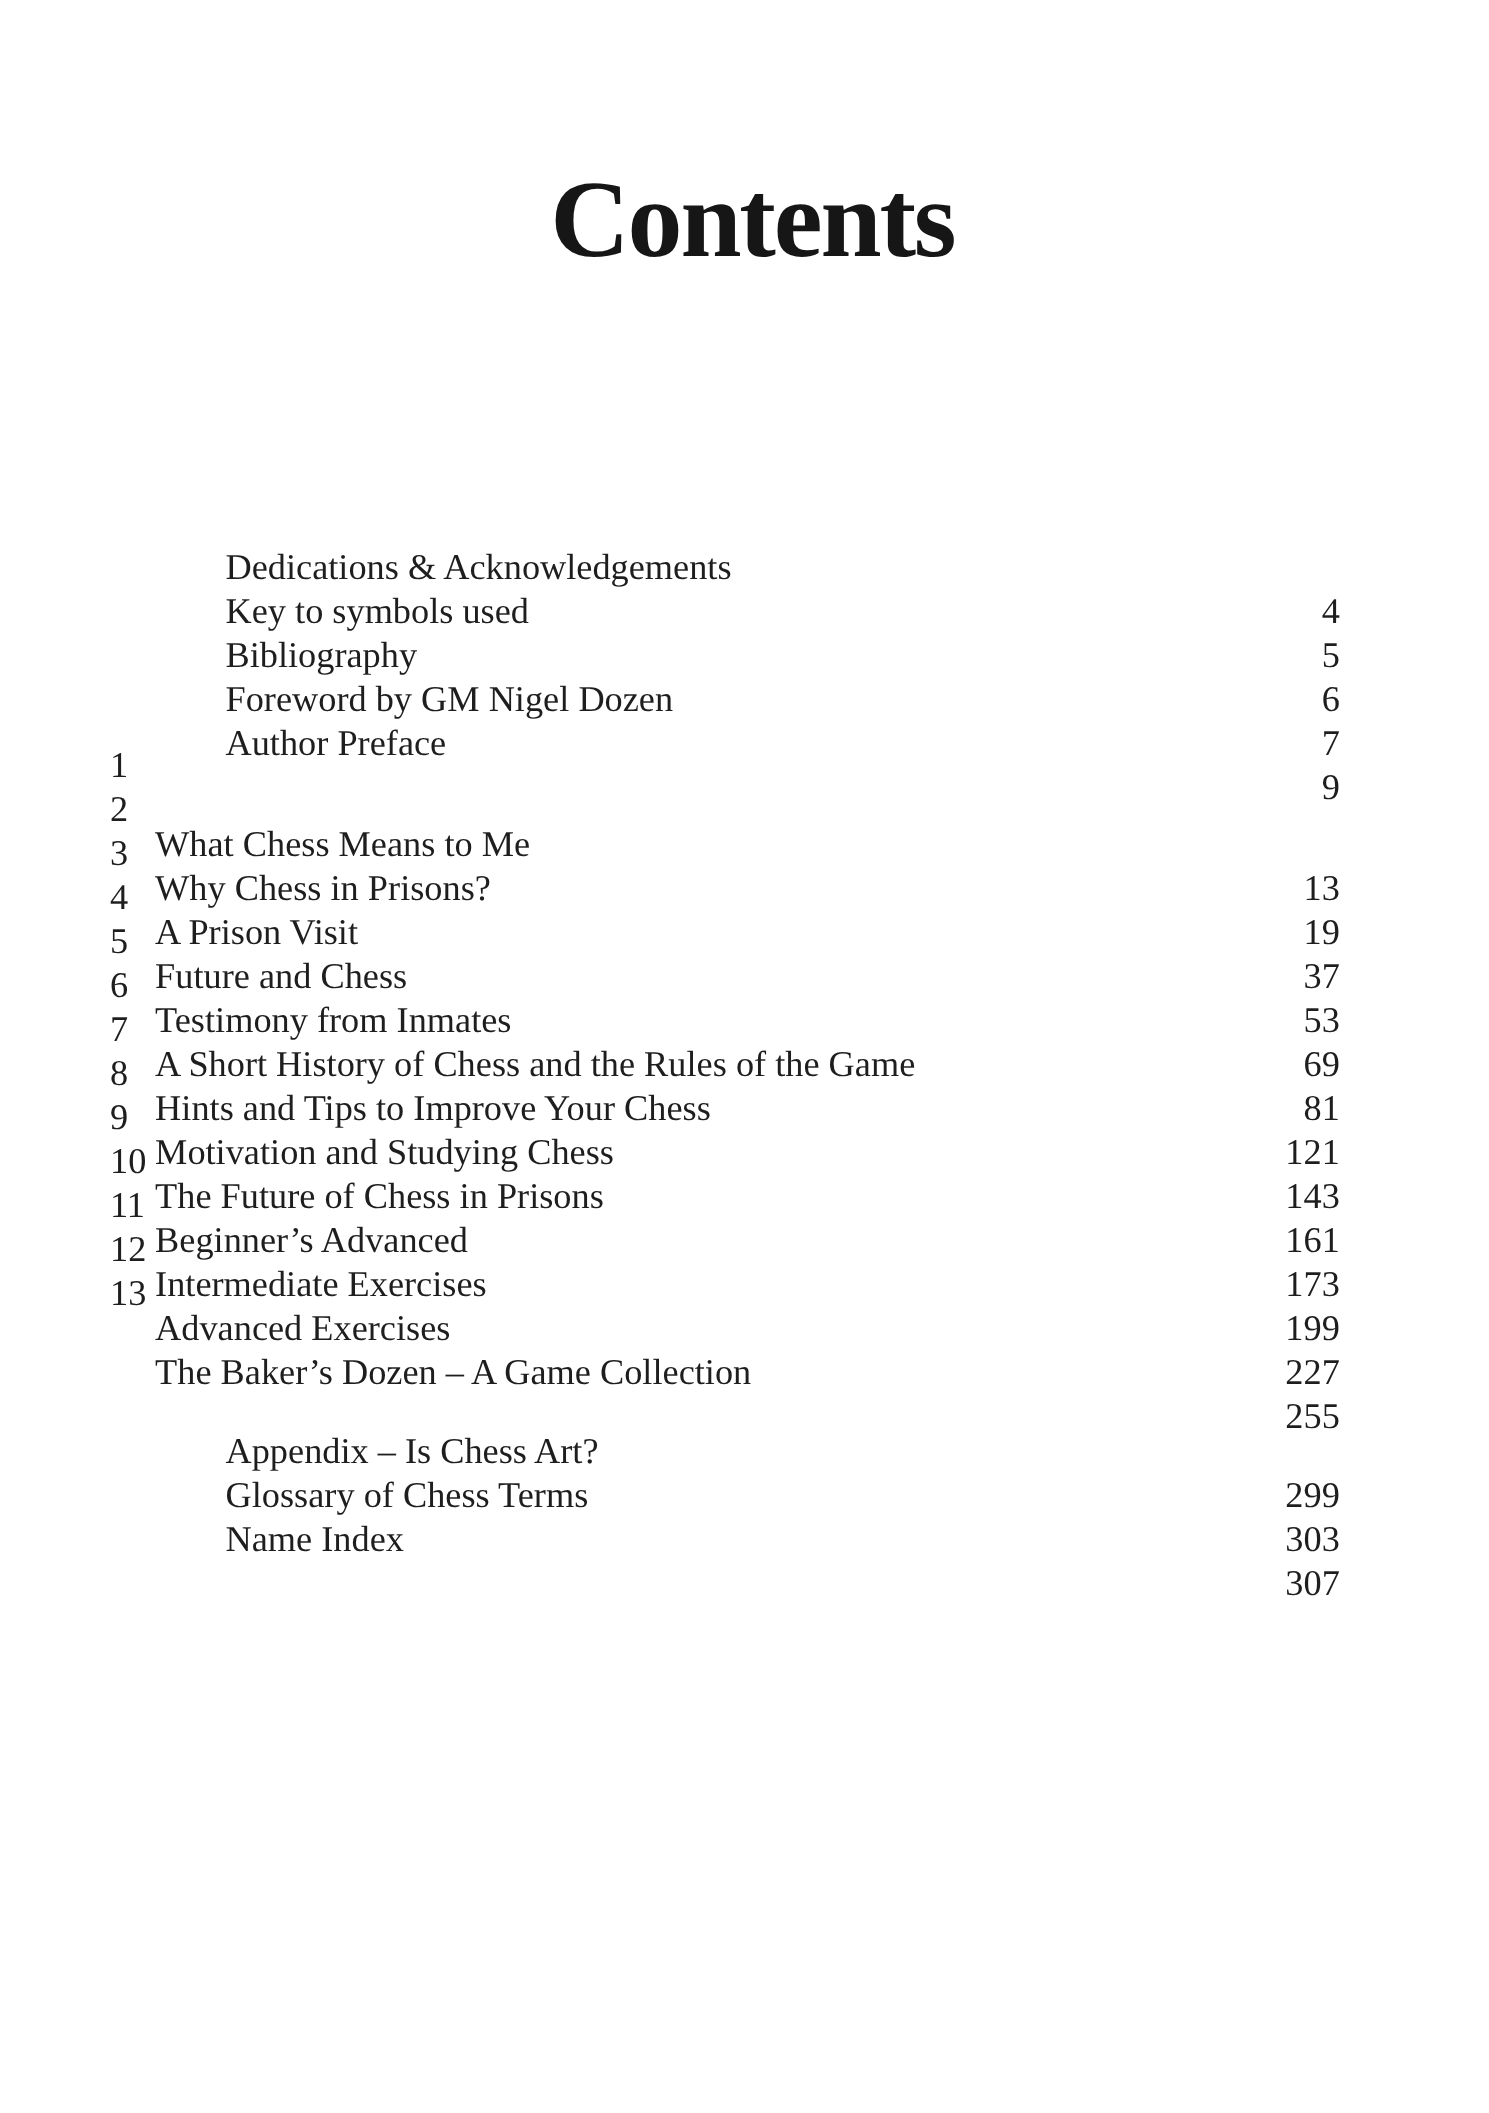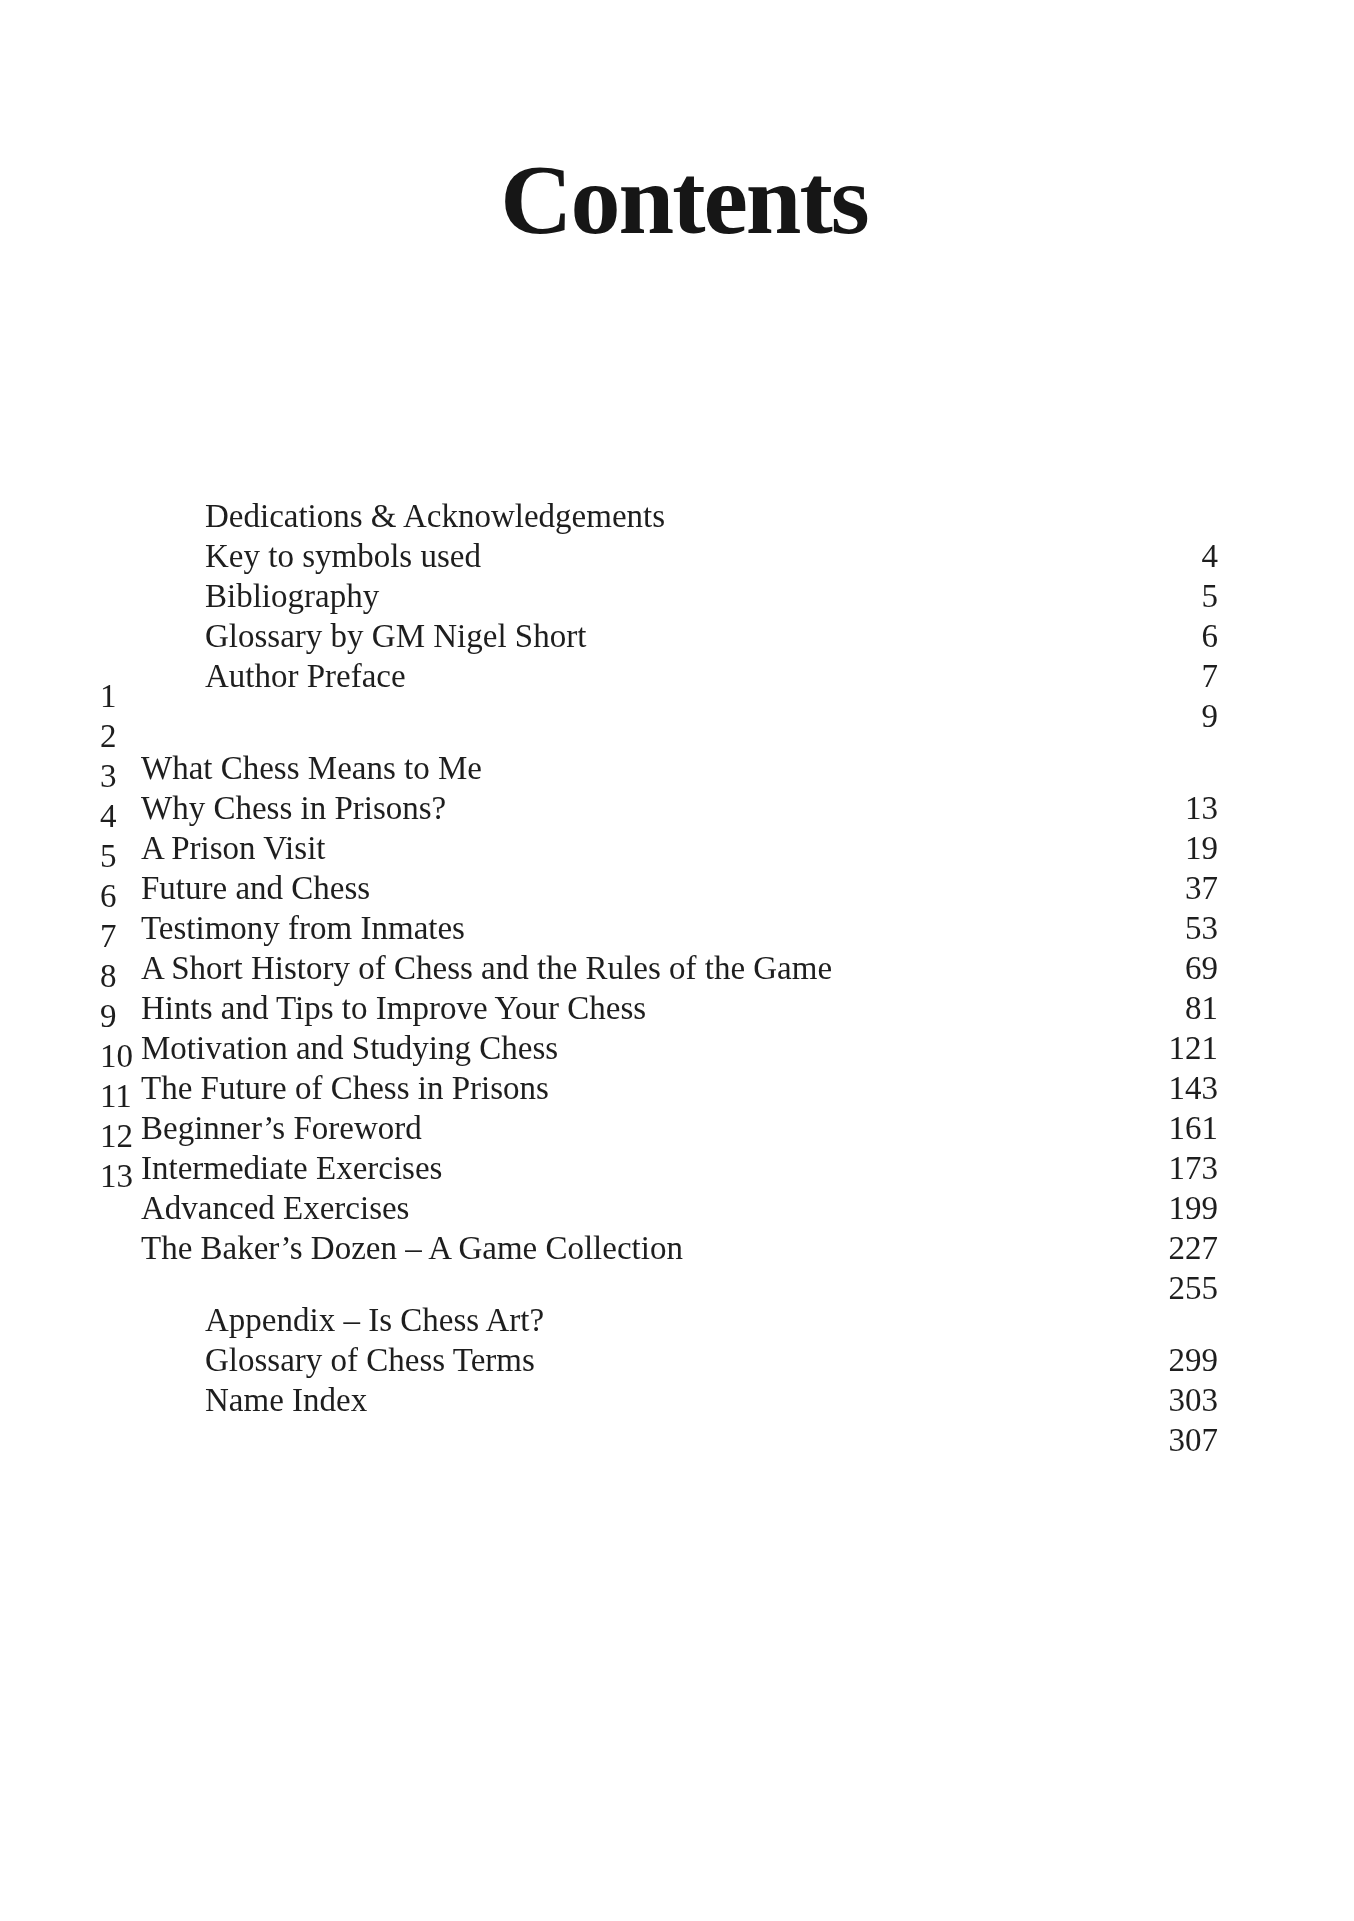--- a/index.html
+++ b/index.html
@@ -82,21 +82,21 @@
       <span class="label">Key to symbols used</span>
       <span class="pg">5</span>
     </div>
     <div class="row">
       <span class="num"></span>
       <span class="label">Bibliography</span>
       <span class="pg">6</span>
     </div>
     <div class="row">
       <span class="num"></span>
-      <span class="label">Glossary by GM Nigel Short</span>
+      <span class="label">Foreword by GM Nigel Dozen</span>
       <span class="pg">7</span>
     </div>
     <div class="row">
       <span class="num"></span>
       <span class="label">Author Preface</span>
       <span class="pg">9</span>
     </div>
   </section>
 
   <section class="toc-block chapters-block">
@@ -140,21 +140,21 @@
       <span class="label">Motivation and Studying Chess</span>
       <span class="pg">143</span>
     </div>
     <div class="row">
       <span class="num">9</span>
       <span class="label">The Future of Chess in Prisons</span>
       <span class="pg">161</span>
     </div>
     <div class="row">
       <span class="num">10</span>
-      <span class="label">Beginner’s Foreword</span>
+      <span class="label">Beginner’s Advanced</span>
       <span class="pg">173</span>
     </div>
     <div class="row">
       <span class="num">11</span>
       <span class="label">Intermediate Exercises</span>
       <span class="pg">199</span>
     </div>
     <div class="row">
       <span class="num">12</span>
       <span class="label">Advanced Exercises</span>

